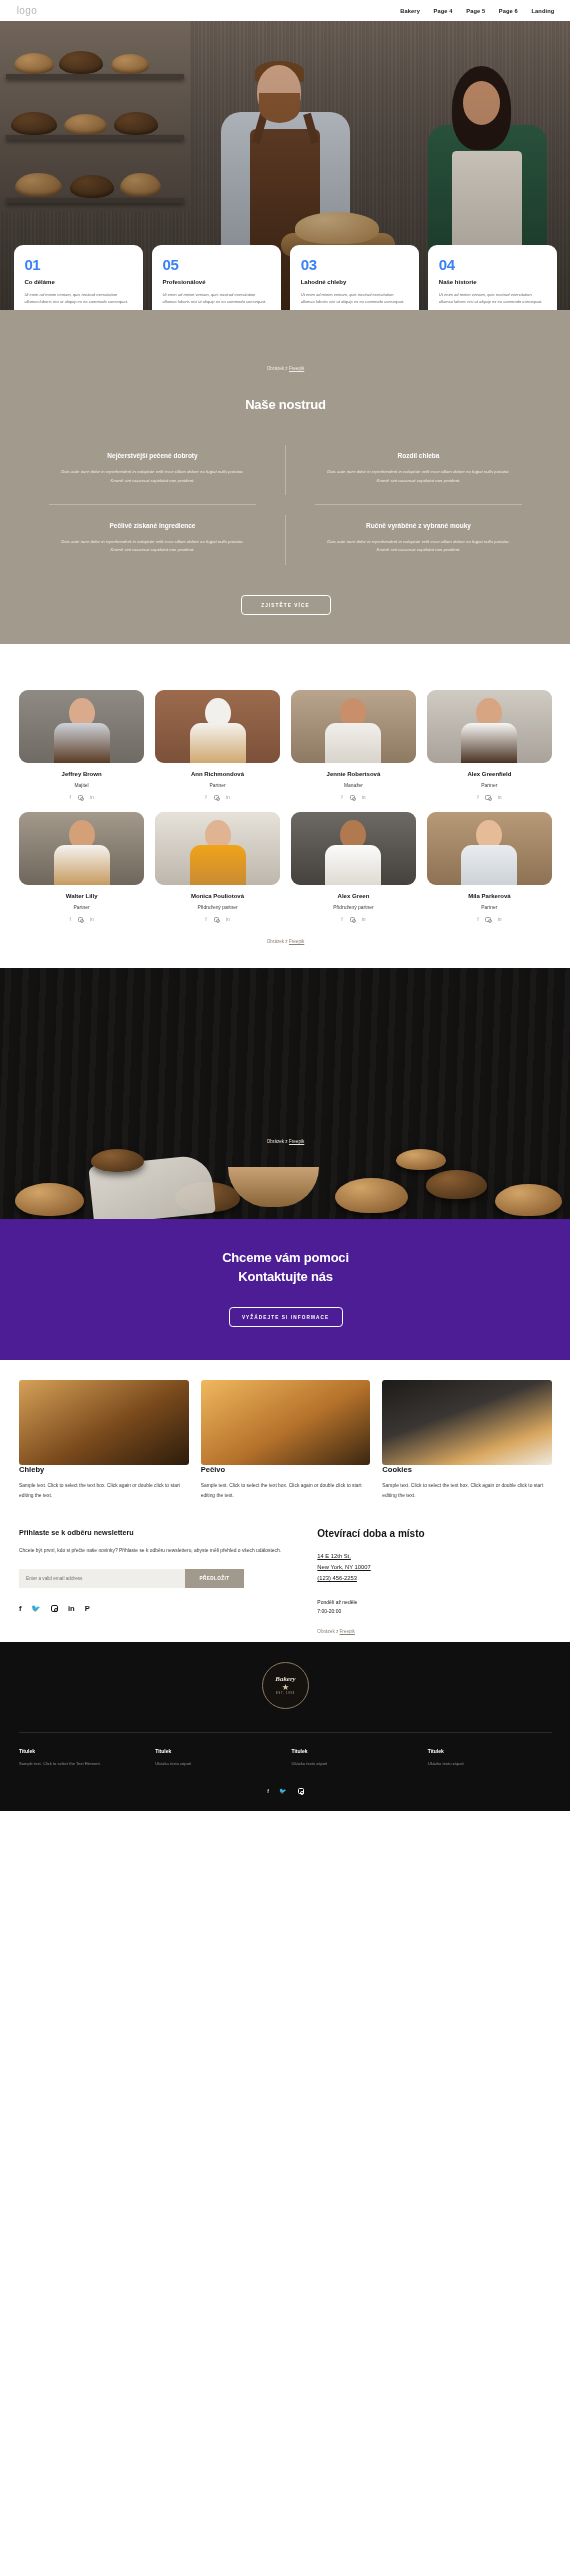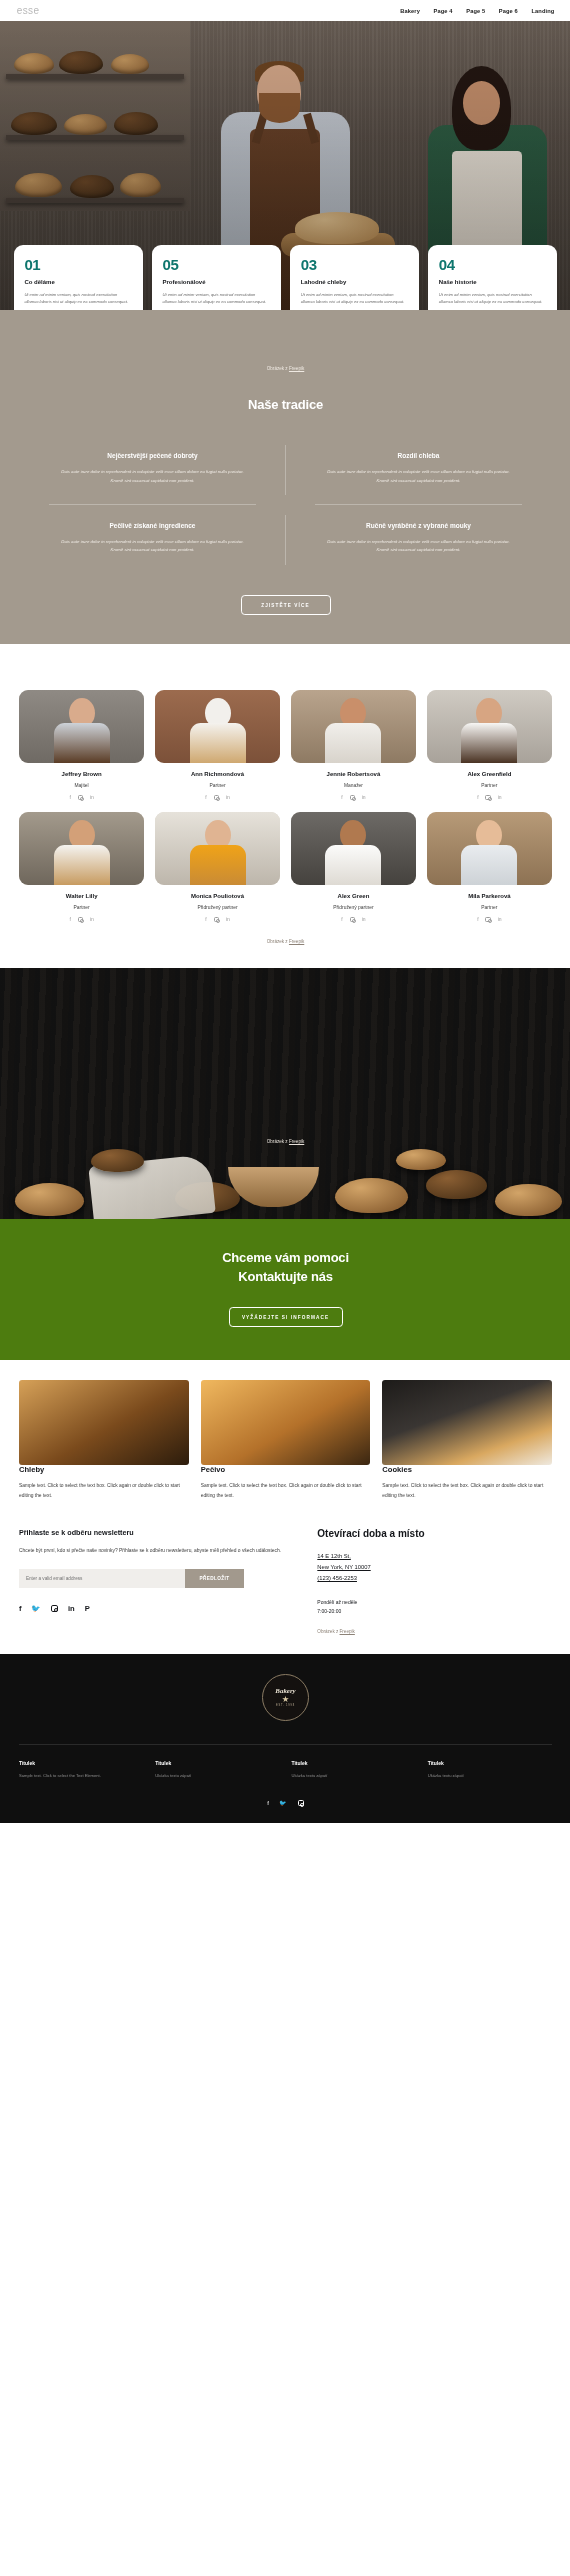--- a/index.html
+++ b/index.html
@@ -51,21 +51,21 @@
   .p-woman .face{position:absolute;left:49px;top:15px;width:37px;height:44px;border-radius:50%;background:#c9926e;}
   .p-woman .torso{position:absolute;left:13.7px;top:59px;width:119px;height:190px;border-radius:18px 18px 0 0;background:linear-gradient(180deg,#2f5f45,#234a35);}
   .p-woman .apron{position:absolute;left:38px;top:85px;width:70px;height:164px;background:linear-gradient(180deg,#efe8dd,#d8cfc2);border-radius:4.6px;}
   .board{position:absolute;left:91px;bottom:53px;width:114px;height:24px;border-radius:12px;background:linear-gradient(180deg,#b98c55,#8a6236);}
   .board .bread{position:absolute;left:13.7px;top:-21px;width:84px;height:32px;border-radius:50% 50% 40% 40%;background:radial-gradient(ellipse at 35% 25%,#e8c793,#b98a50);}
   .hero-tint{position:absolute;inset:0;background:linear-gradient(180deg,rgba(0,0,0,.07),rgba(0,0,0,.30));}
 
   
   .cards{position:absolute;left:13.7px;right:13.7px;bottom:-9px;display:flex;gap:9px;z-index:5;}
   .card{flex:1;background:#fff;border-radius:9px;padding:12px 10.7px 13.7px 10.7px;min-height:70px;}
-  .card .num{font-size:15px;font-weight:800;color:#0f766e;letter-spacing:-0.4px;line-height:1;}
+  .card .num{font-size:15px;font-weight:800;color:#3b82f6;letter-spacing:-0.4px;line-height:1;}
   .card .ttl{font-size:6px;font-weight:800;margin-top:6.9px;color:#14161a;}
   .card .txt{font-size:4.1px;line-height:1.75;color:#6a6a6a;margin-top:6px;font-style:italic;}
 
   
   .credit{text-align:center;font-size:4.6px;color:#8d8277;padding:10.7px 0 0 0;}
   .credit a{color:#8d8277;text-decoration:underline;}
   .credit.on-tan{color:#efe9e2;}
   .credit.on-tan a{color:#efe9e2;}
 
   
@@ -110,32 +110,32 @@
   .btn-ghost{width:90px;height:20px;line-height:19px;border-radius:3.8px;background:transparent;color:#fff;font-size:4.7px;letter-spacing:1.2px;font-weight:700;border:0.8px solid #fff;cursor:pointer;font-family:inherit;}
   .breads{position:absolute;left:0;right:0;bottom:0;height:114px;z-index:2;}
   .bread-item{position:absolute;border-radius:50% 50% 45% 45%/55% 55% 45% 45%;background:radial-gradient(ellipse at 35% 28%,#d2a468,#7d5227);box-shadow:0 3px 7.6px rgba(0,0,0,.6);}
   .bread-dark{background:radial-gradient(ellipse at 35% 28%,#8b5f33,#432c14);}
   .bowl{position:absolute;left:228px;bottom:12px;width:91px;height:40px;border-radius:0 0 46px 46px;background:linear-gradient(180deg,#c8a273,#8a6539);}
   .cloth{position:absolute;left:91px;bottom:0;width:122px;height:59px;background:linear-gradient(160deg,#e8e4dc,#c6c0b5);border-radius:7.6px 30px 4.6px 4.6px;transform:rotate(-6deg);opacity:.93;}
   .dark .credit{position:absolute;left:0;right:0;top:160px;z-index:4;color:#e7e1da;}
   .dark .credit a{color:#e7e1da;}
 
   
-  .tan2{background:#4d7c0f;padding:30px 0 33px 0;text-align:center;}
+  .tan2{background:#4c1d95;padding:30px 0 33px 0;text-align:center;}
   .tan2 h2{color:#fff;font-size:13px;font-weight:800;line-height:1.45;letter-spacing:-0.2px;}
 
   
   .products{background:#fff;padding:20px 0 0 0;}
   .prod-grid{width:533px;margin:0 auto;display:grid;grid-template-columns:repeat(3,1fr);gap:12px;}
   .prod-img{width:100%;height:85px;border-radius:3px;overflow:hidden;position:relative;}
   .prod-title{font-size:7.6px;font-weight:800;color:#14161a;}
   .prod-text{font-size:4.9px;line-height:1.95;color:#3b3b3b;margin-top:7.6px;}
 
   
-  .news{width:533px;margin:27px auto 16px auto;display:grid;grid-template-columns:1.22fr 1fr;gap:12px;padding-bottom:4px;}
+  .news{width:533px;margin:27px auto 4px auto;display:grid;grid-template-columns:1.22fr 1fr;gap:12px;padding-bottom:4px;}
   .news h3{font-size:7.2px;font-weight:800;color:#14161a;}
   .news p.sub{font-size:4.9px;line-height:2;color:#3b3b3b;margin-top:9px;}
   .sub-form{display:flex;margin-top:13.7px;width:225px;}
   .sub-form input{flex:1;height:19px;border:none;background:#f0eeeb;padding:0 6.9px;font-size:4.7px;color:#8b8b8b;font-family:inherit;outline:none;}
   .sub-form button{width:59px;height:19px;border:none;background:#a2998d;color:#fff;font-size:4.7px;font-weight:700;letter-spacing:0.4px;cursor:pointer;font-family:inherit;}
   .news-social{display:flex;gap:10px;margin-top:16.7px;align-items:center;}
   .news-social span{font-size:7.6px;font-weight:700;color:#14161a;line-height:1;}
   .ig-sq2{display:inline-block;width:6.9px;height:6.9px;border:1.1px solid #14161a;border-radius:1.9px;position:relative;}
   .ig-sq2:after{content:"";position:absolute;left:1.7px;top:1.7px;width:2.3px;height:2.3px;border:1.1px solid #14161a;border-radius:50%;}
   .hours h3{font-size:10px;font-weight:800;}
@@ -158,21 +158,21 @@
   .foot-social span{color:#fff;font-size:6px;line-height:1;}
   .ig-sq3{display:inline-block;width:6px;height:6px;border:0.9px solid #fff;border-radius:1.5px;position:relative;}
   .ig-sq3:after{content:"";position:absolute;left:1.5px;top:1.5px;width:1.8px;height:1.8px;border:0.9px solid #fff;border-radius:50%;}
 </style>
 </head>
 <body>
 
 <div class="page">
 
   <div class="header">
-    <div class="logo">esse</div>
+    <div class="logo">logo</div>
     <div class="nav">
       <a href="#">Bakery</a>
       <a href="#">Page 4</a>
       <a href="#">Page 5</a>
       <a href="#">Page 6</a>
       <a href="#">Landing</a>
     </div>
   </div>
 
   <div class="hero">
@@ -236,21 +236,21 @@
         <div class="ttl">Naše historie</div>
         <div class="txt">Ut enim ad minim veniam, quis nostrud exercitation ullamco laboris nisi ut aliquip ex ea commodo consequat.</div>
       </div>
     </div>
   </div>
 
   <div class="tan">
     <div class="credit credit-top on-tan" style="padding-top:47px;">
       <span>Obrázek z </span><a href="#">Freepik</a>
     </div>
-    <h2 class="section" style="margin-top:26px;">Naše tradice</h2>
+    <h2 class="section" style="margin-top:26px;">Naše nostrud</h2>
     <div class="trad-grid">
       <div class="trad-cell b-right b-bottom">
         <h3>Nejčerstvější pečené dobroty</h3>
         <p>Duis aute irure dolor in reprehenderit in voluptate velit esse cillum dolore eu fugiat nulla pariatur. Kromě sint occaecat cupidatat non proident.</p>
       </div>
       <div class="trad-cell b-bottom">
         <h3>Rozdíl chleba</h3>
         <p>Duis aute irure dolor in reprehenderit in voluptate velit esse cillum dolore eu fugiat nulla pariatur. Kromě sint occaecat cupidatat non proident.</p>
       </div>
       <div class="trad-cell b-right">

